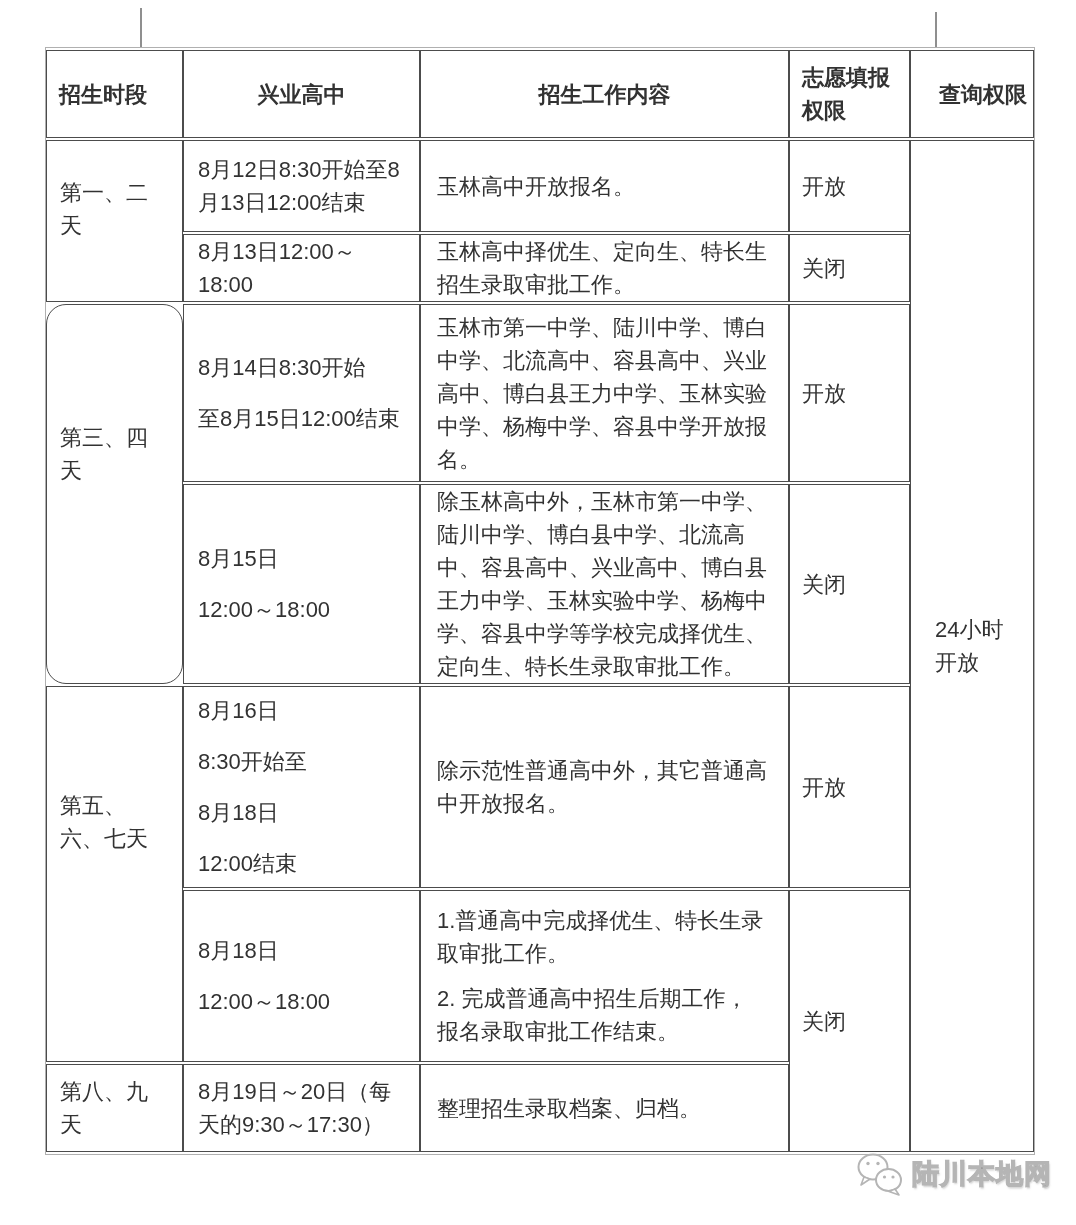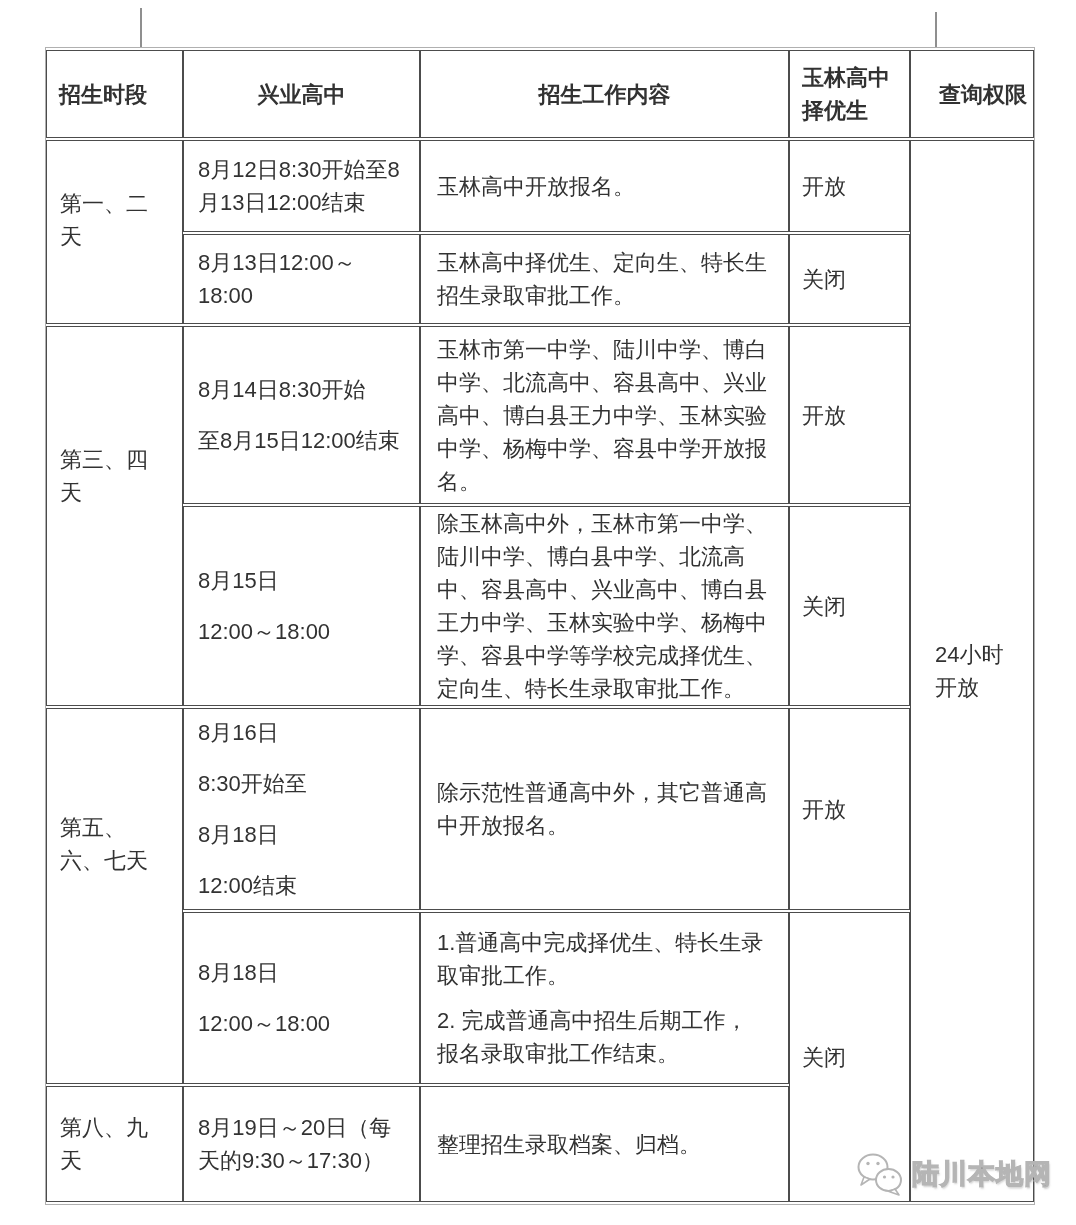--- a/index.html
+++ b/index.html
@@ -35,29 +35,29 @@
     background:var(--bg);
     overflow:hidden;
   }
   th{font-weight:bold;text-align:center;padding:0 6px;}
   th.h-period{text-align:left;padding-left:12px;}
   th.h-fill{text-align:left;padding-left:12px;padding-right:6px;}
   th.h-query{text-align:right;padding-left:8px;}
 
   tr.h-head{height:88px;}
   tr.r1{height:92px;}
-  tr.r2{height:90px;}
+  tr.r2{height:68px;}
   tr.r3{height:178px;}
   tr.r4{height:200px;}
   tr.r5{height:202px;}
   tr.r6{height:172px;}
-  tr.r7{height:116px;}
+  tr.r7{height:88px;}
 
   td.cell-period{padding:0 8px 0 13px;white-space:pre-line;}
-  td.period-2{padding-bottom:80px;}
+  td.period-2{padding-bottom:80px;border-radius:20px;}
   td.period-3{padding-bottom:104px;}
   td.period-1{padding-bottom:24px;}
   td.cell-time{padding:0 11px 0 14px;}
   td.cell-content{padding:0 20px 0 16px;margin-left:40px;}
   td.cell-permission{padding:0 6px 0 12px;}
   td.cell-query{padding:0 20px 0 24px;white-space:pre-line;}
   .cell-time .para + .para{margin-top:18px;}
   .cell-content .para + .para{margin-top:12px;}
 
   
@@ -87,21 +87,21 @@
         <col style="width:237px">
         <col style="width:369px">
         <col style="width:121px">
         <col style="width:124px">
     </colgroup>
     <tbody>
         <tr class="h-head">
       <th class="h-period">招生时段</th>
       <th>兴业高中</th>
       <th>招生工作内容</th>
-      <th class="h-fill">玉林高中择优生</th>
+      <th class="h-fill">志愿填报权限</th>
       <th class="h-query">查询权限</th>
     </tr>
 
     <tr class="r1">
       <td class="cell-period period-1" rowspan="2">第一、二
 天</td>
       <td class="cell-time">
         <div class="para">8月12日8:30开始至8月13日12:00结束</div>
       </td>
       <td class="cell-content">

